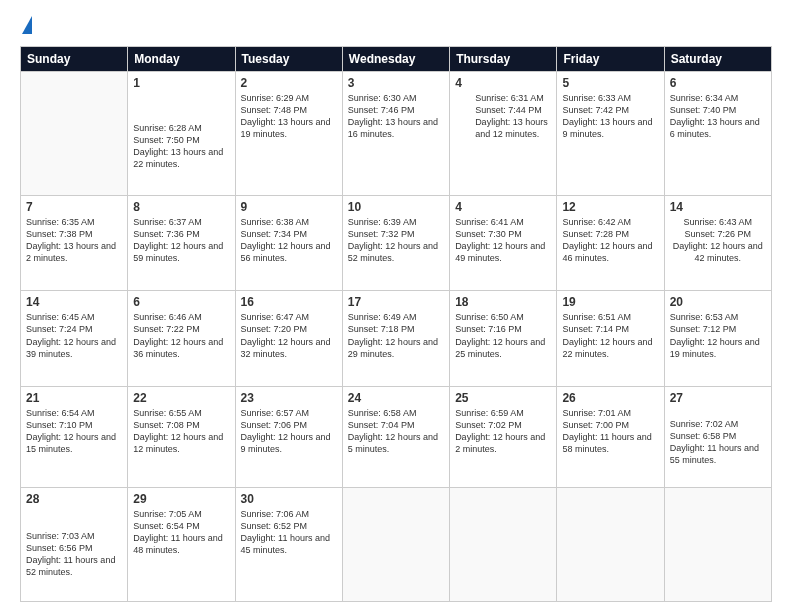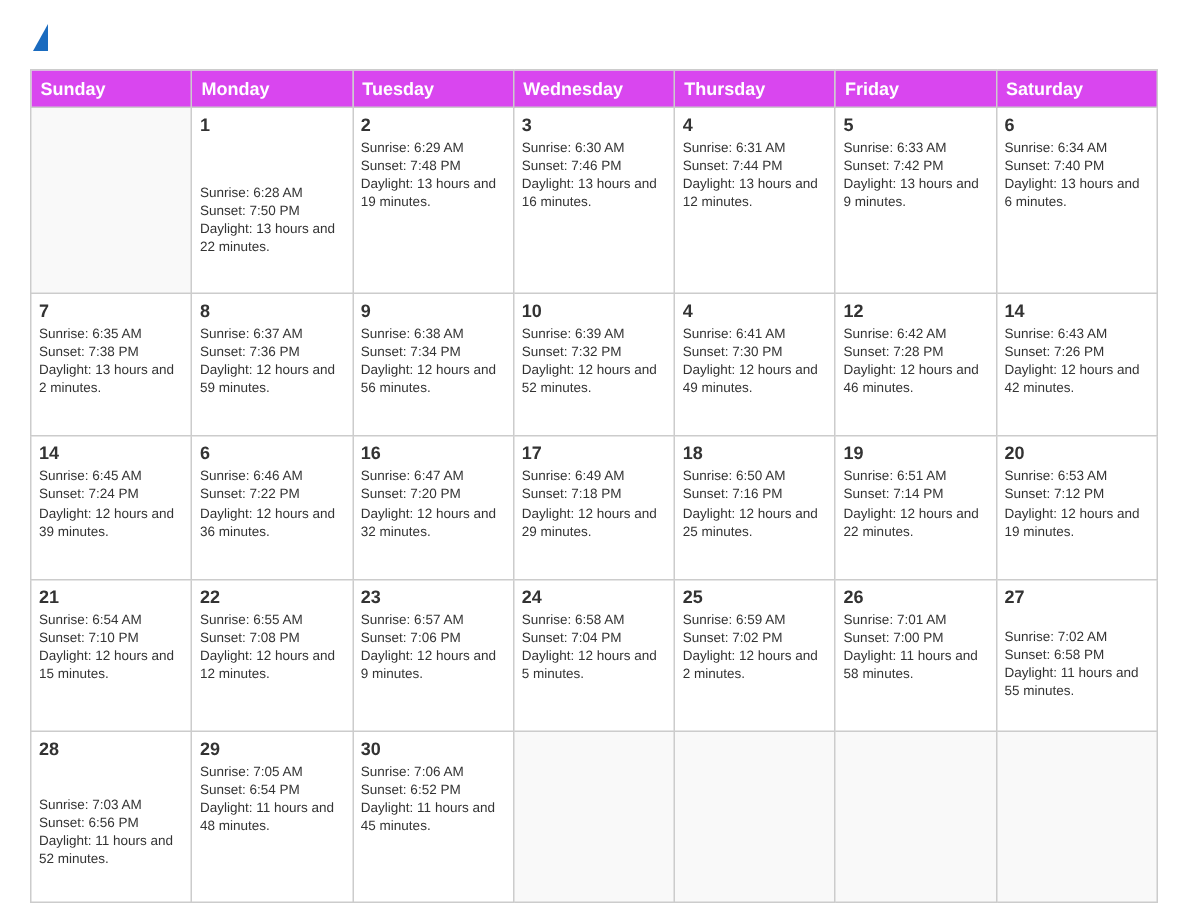--- a/index.html
+++ b/index.html
@@ -62,21 +62,21 @@
       font-size: 14px;
       color: #555;
     }
     .calendar {
       flex: 1;
       border-collapse: collapse;
       width: 100%;
       table-layout: fixed;
     }
     .calendar th {
-      background-color: #d946ef;
+      background-color: #0f172a;
       color: #fff;
       text-align: left;
       padding: 5px 6px;
       font-size: 12px;
       font-weight: bold;
       border: 1px solid #ccc;
     }
     .calendar td {
       border: 1px solid #ccc;
       vertical-align: top;
@@ -146,21 +146,21 @@
 Daylight: 13 hours and 19 minutes.</div>
           </td>
           <td>
             <span class="day-number">3</span>
             <div class="cell-info" style="white-space: pre-line;">Sunrise: 6:30 AM
 Sunset: 7:46 PM
 Daylight: 13 hours and 16 minutes.</div>
           </td>
           <td>
             <span class="day-number">4</span>
-            <div class="cell-info" style="white-space: pre-line;">Sunrise: 6:31 AM
+            <div class="cell-info" style="white-space: pre-line; margin-left: 20px;">Sunrise: 6:31 AM
 Sunset: 7:44 PM
 Daylight: 13 hours and 12 minutes.</div>
           </td>
           <td>
             <span class="day-number">5</span>
             <div class="cell-info" style="white-space: pre-line;">Sunrise: 6:33 AM
 Sunset: 7:42 PM
 Daylight: 13 hours and 9 minutes.</div>
           </td>
           <td>
@@ -202,21 +202,21 @@
 Daylight: 12 hours and 49 minutes.</div>
           </td>
           <td>
             <span class="day-number">12</span>
             <div class="cell-info" style="white-space: pre-line;">Sunrise: 6:42 AM
 Sunset: 7:28 PM
 Daylight: 12 hours and 46 minutes.</div>
           </td>
           <td>
             <span class="day-number">14</span>
-            <div class="cell-info" style="white-space: pre-line;">Sunrise: 6:43 AM
+            <div class="cell-info" style="white-space: pre-line; text-align: center;">Sunrise: 6:43 AM
 Sunset: 7:26 PM
 Daylight: 12 hours and 42 minutes.</div>
           </td>
         </tr>
         <tr>
           <td>
             <span class="day-number">14</span>
             <div class="cell-info" style="white-space: pre-line;">Sunrise: 6:45 AM
 Sunset: 7:24 PM
 Daylight: 12 hours and 39 minutes.</div>

